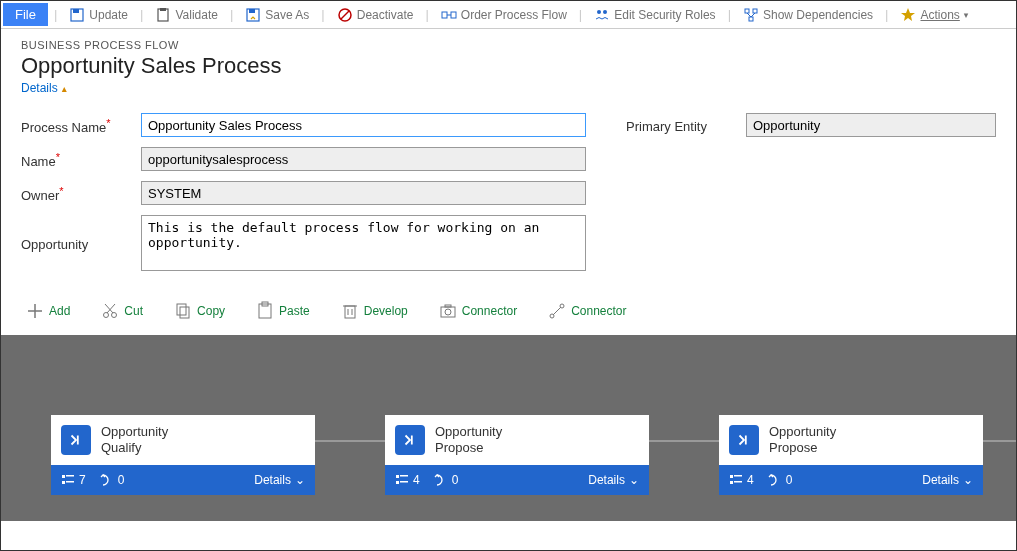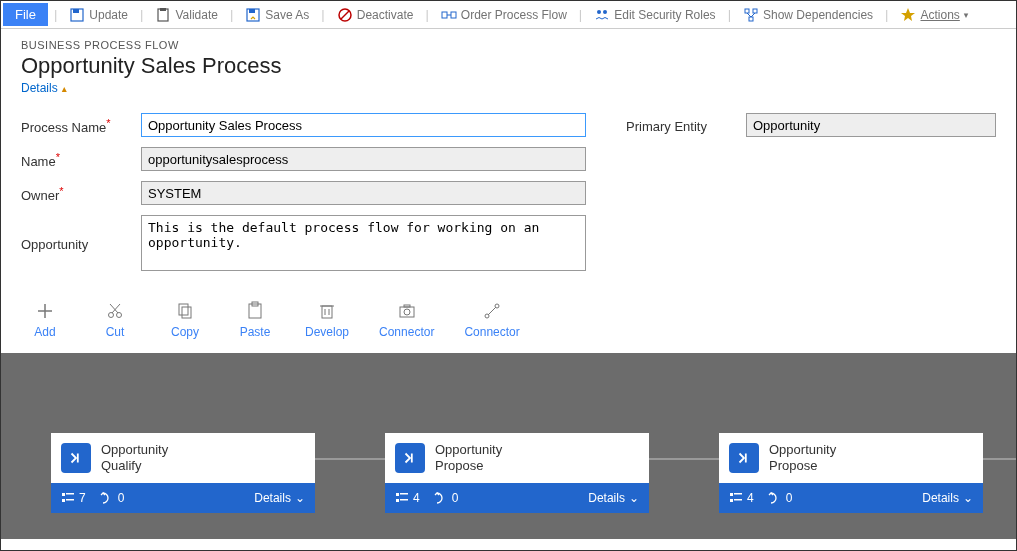--- a/index.html
+++ b/index.html
@@ -25,21 +25,21 @@
 .form-label { width: 120px; font-size: 13px; color: #333; padding-top: 3px; }
 .req { color: #d00; font-size: 11px; vertical-align: super; }
 .form-input { flex: 1; border: 1px solid #999; padding: 3px 6px; font-size: 13px; background: #fff; height: 24px; }
 .form-input.active { border: 1px solid #3b99fc; }
 .form-input.ro { background: #eee; }
 .form-textarea { flex: 1; border: 1px solid #999; padding: 4px 6px; font-size: 13px; background: #fff; height: 56px; resize: none;}
 .form-col-right { width: 370px; }
 
 
 .actionbar { display: flex; gap: 30px; padding: 10px 24px 14px 24px; }
-.abtn { display: flex; flex-direction: column; align-items: center; cursor: pointer; font-size: 12px; color: #3b82f6; gap: 4px; min-width: 40px; }
+.abtn { display: flex; flex-direction: row; align-items: center; cursor: pointer; font-size: 12px; color: #15803d; gap: 4px; min-width: 40px; }
 .abtn .aicon { width: 20px; height: 20px; color: #777; }
 
 
 .canvas { background: #6c6c6c; height: 186px; position: relative; width:100%; }
 .stage { position: absolute; width: 264px; background: #fff; top: 80px; }
 .s1 { left: 50px; }
 .s2 { left: 384px; }
 .s3 { left: 718px; }
 .stage-top { display: flex; align-items: center; padding: 8px 10px; gap: 10px; height: 50px; }
 .stage-icon { width: 30px; height: 30px; background: #2266cc; border-radius: 4px; display:flex; align-items:center; justify-content:center;}

